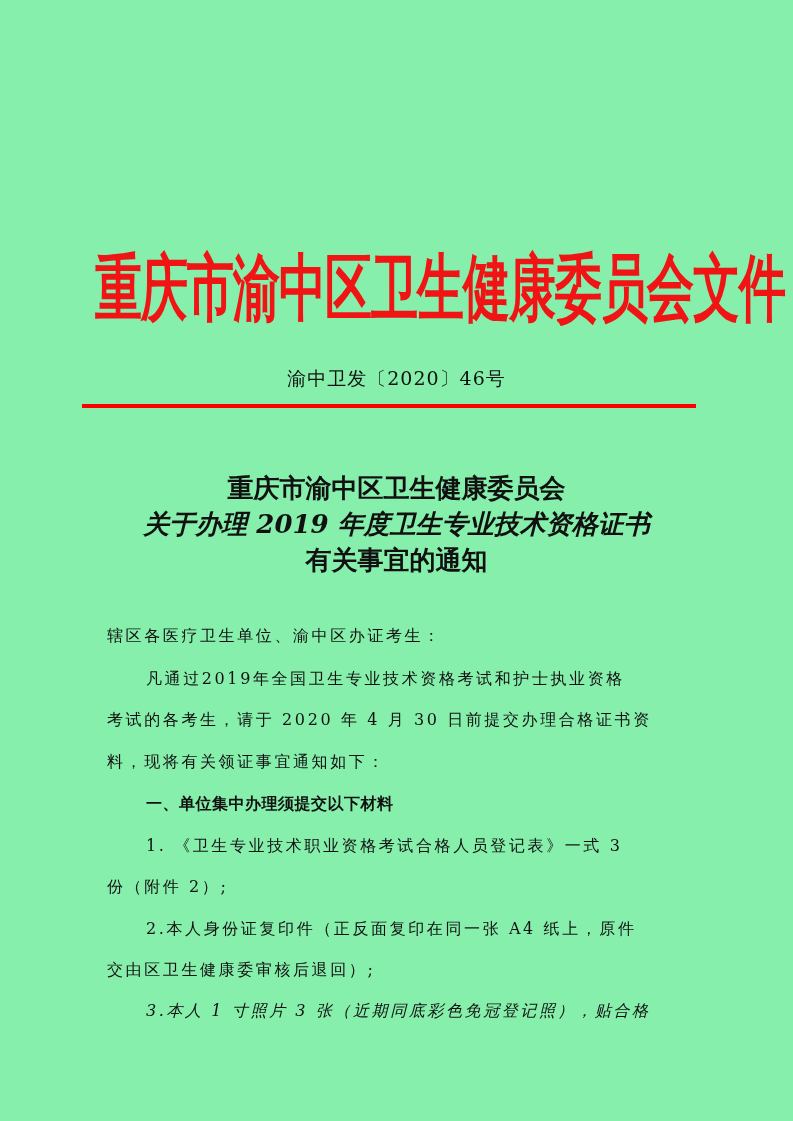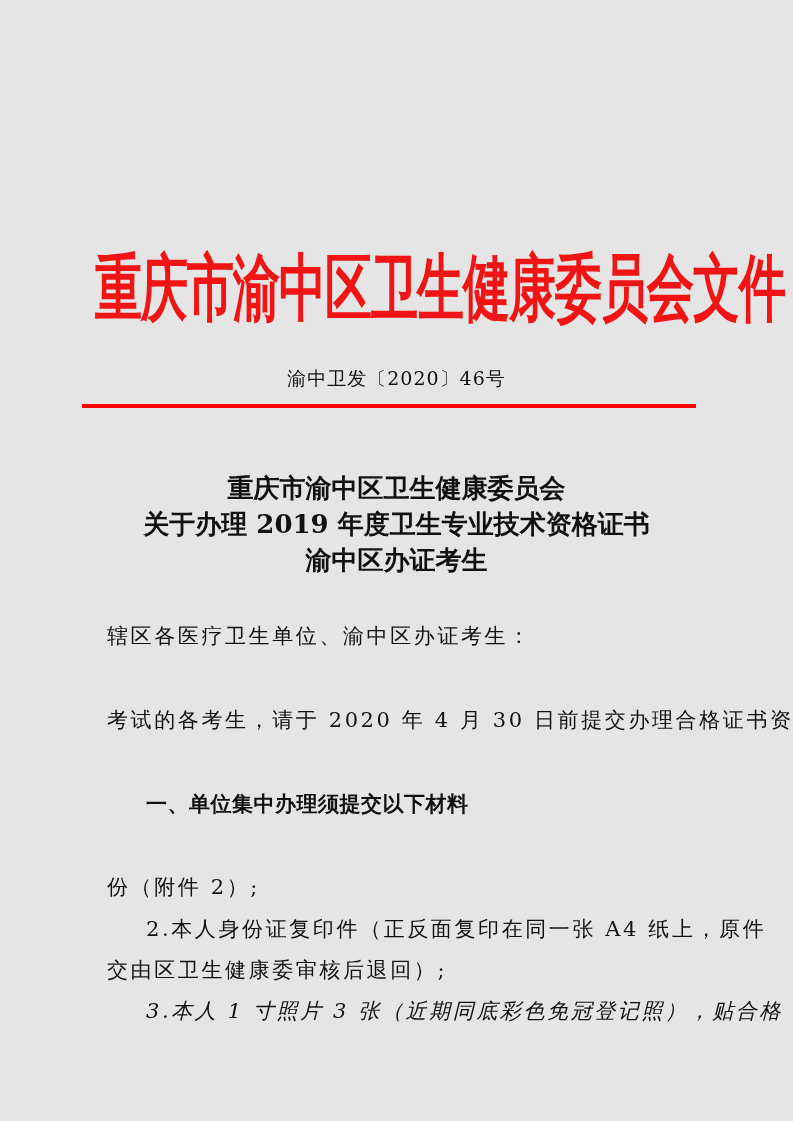--- a/index.html
+++ b/index.html
@@ -1,52 +1,55 @@
 <!DOCTYPE html>
 <html><head>
 <meta charset="utf-8">
 <style>
   html, body { margin: 0; padding: 0; background: #ffffff; }
   body { width: 793px; height: 1121px; position: relative; overflow: hidden; }
-  .page { position: absolute; left: 0; top: 0; width: 793px; height: 1121px; background: #e5e5e5; }
+  .page { position: absolute; left: 0; top: 0; width: 793px; height: 1121px; background: #86efac; }
   .masthead {
     position: absolute; left: 95px; top: 238px; width: 610px; height: 100px;
     color: #f01414; font-family: "DejaVu Sans", sans-serif; font-weight: bold;
     font-size: 47px; letter-spacing: -1px; line-height: 100px; text-align: center;
     white-space: nowrap; transform: scaleY(1.55); transform-origin: center center;
   }
   .docno {
     position: absolute; left: 0; width: 793px; top: 366px; text-align: center;
     font-family: "DejaVu Serif", serif; font-size: 19px; color: #111; letter-spacing: 1px;
   }
   .red-rule { position: absolute; left: 82px; top: 404px; width: 614px; height: 4px; background: #f00; }
   .title {
     position: absolute; left: 0; width: 793px; text-align: center;
     font-family: "DejaVu Serif", serif; font-weight: bold; font-size: 26px; color: #111;
     line-height: 36px; white-space: nowrap;
   }
-  .t1 { top: 470px; } .t2 { top: 506px; } .t3 { top: 542px; }
+  .t1 { top: 470px; } .t2 { top: 506px; font-style: italic; } .t3 { top: 542px; }
   .line {
-    position: absolute; font-family: "DejaVu Serif", serif; font-size: 21px; color: #111;
+    position: absolute; font-family: "DejaVu Serif", serif; font-size: 16px; color: #111;
     white-space: nowrap; line-height: 28px; letter-spacing: 2.6px;
   }
   .heading { font-family: "DejaVu Sans", sans-serif; font-weight: bold; letter-spacing: 0.5px; }
 </style>
 </head>
 <body>
 
 <div class="page">
   <div class="masthead">重庆市渝中区卫生健康委员会文件</div>
   <div class="docno">渝中卫发〔2020〕46号</div>
   <div class="red-rule"></div>
 
   <div class="title t1">重庆市渝中区卫生健康委员会</div>
   <div class="title t2">关于办理 2019 年度卫生专业技术资格证书</div>
-  <div class="title t3">渝中区办证考生</div>
+  <div class="title t3">有关事宜的通知</div>
 
   <div class="line" style="left:107px; top:622px;">辖区各医疗卫生单位、渝中区办证考生：</div>
+  <div class="line" style="left:146px; top:665px;">凡通过2019年全国卫生专业技术资格考试和护士执业资格</div>
   <div class="line" style="left:107px; top:706px;">考试的各考生，请于 2020 年 4 月 30 日前提交办理合格证书资</div>
+  <div class="line" style="left:107px; top:748px;">料，现将有关领证事宜通知如下：</div>
   <div class="line heading" style="left:146px; top:790px;">一、单位集中办理须提交以下材料</div>
+  <div class="line" style="left:146px; top:832px;">1. 《卫生专业技术职业资格考试合格人员登记表》一式 3</div>
   <div class="line" style="left:107px; top:873px;">份（附件 2）;</div>
   <div class="line" style="left:146px; top:915px;text-align:right;">2.本人身份证复印件（正反面复印在同一张 A4 纸上，原件</div>
   <div class="line" style="left:107px; top:956px;">交由区卫生健康委审核后退回）;</div>
   <div class="line" style="left:146px; top:997px;font-style:italic;">3.本人 1 寸照片 3 张（近期同底彩色免冠登记照），贴合格</div>
 </div>
 
 </body></html>

